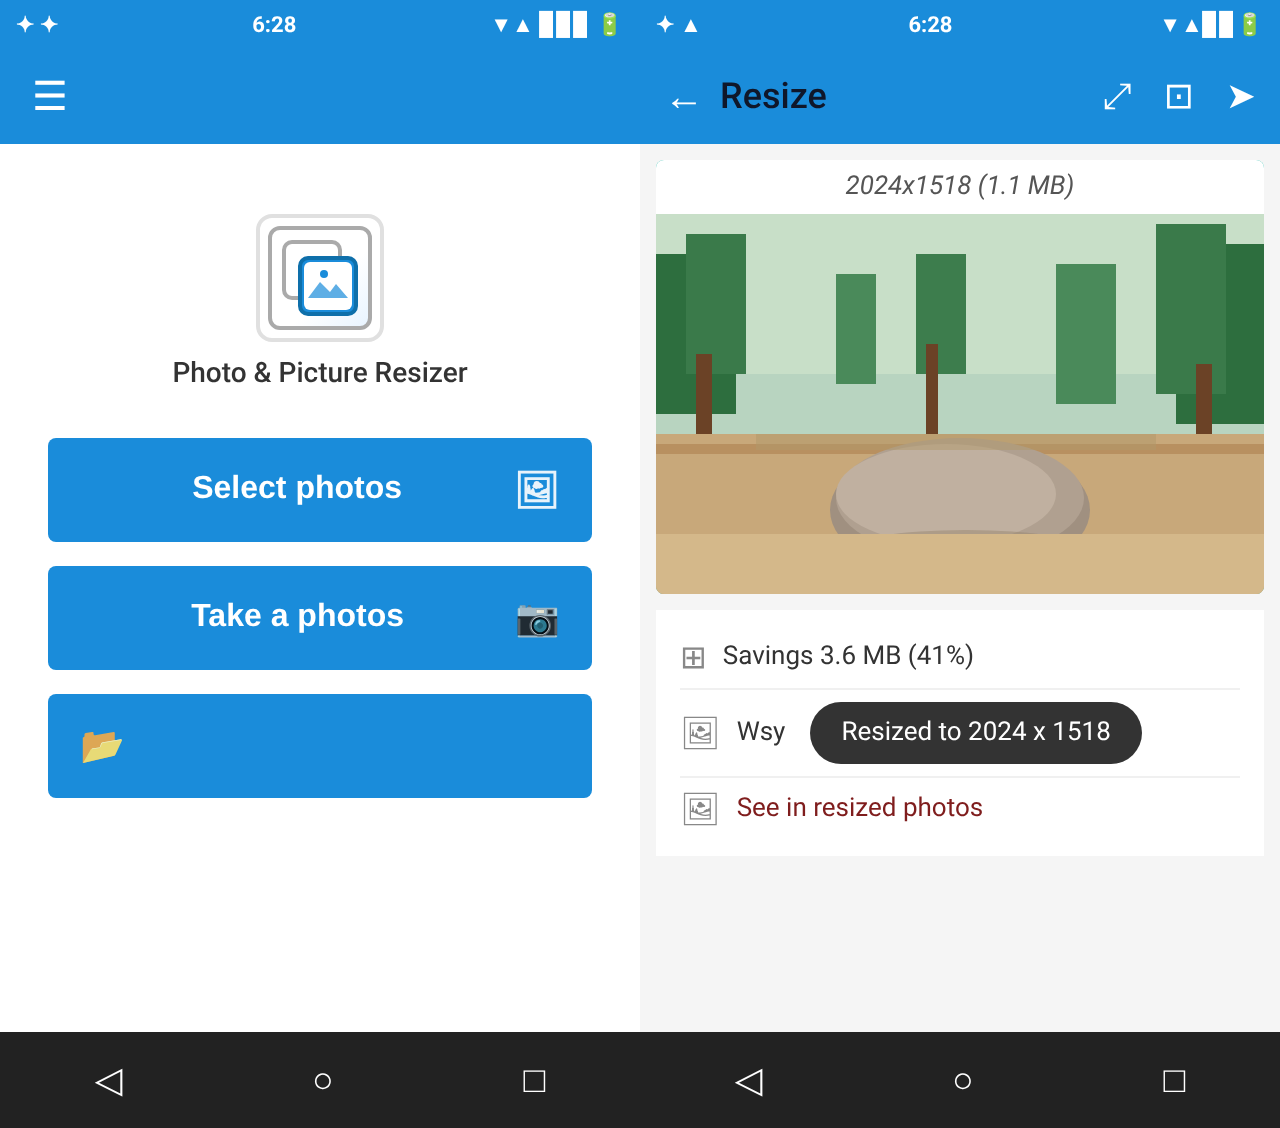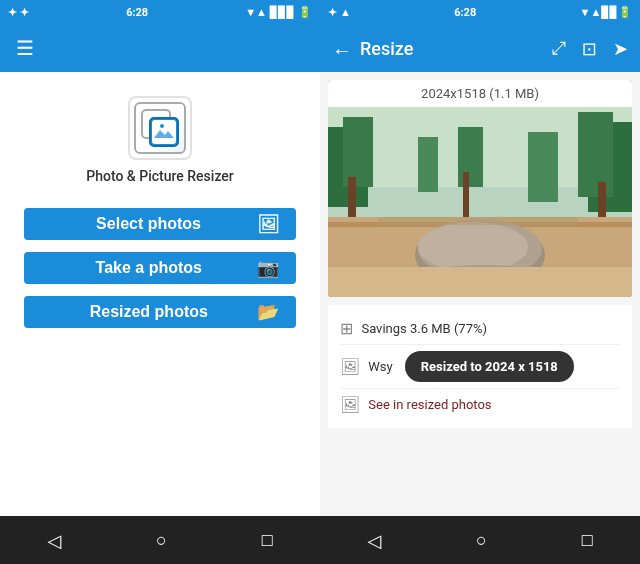--- a/index.html
+++ b/index.html
@@ -53,20 +53,21 @@
       color: #fff;
       font-size: 20px;
       cursor: pointer;
     }
 
     .app-logo-area {
       display: flex;
       flex-direction: column;
       align-items: center;
       padding: 24px 0 16px 0;
+      margin-top: 11px;
     }
 
     .app-icon-box {
       width: 64px;
       height: 64px;
       border: 2px solid #e0e0e0;
       border-radius: 8px;
       display: flex;
       align-items: center;
       justify-content: center;
@@ -87,21 +88,21 @@
       display: flex;
       flex-direction: column;
       gap: 12px;
     }
 
     .menu-btn {
       background: #1a8cda;
       color: #fff;
       border: none;
       border-radius: 4px;
-      height: 32px;
+      height: 52px;
       font-size: 16px;
       font-weight: bold;
       display: flex;
       align-items: center;
       justify-content: space-between;
       padding: 0 16px;
       cursor: pointer;
       width: 100%;
     }
 
@@ -153,21 +154,21 @@
     .top-bar-right {
       height: 48px;
       background: #1a8cda;
       display: flex;
       align-items: center;
       padding: 0 12px;
       justify-content: space-between;
     }
 
     .top-bar-right .title {
-      color: #ffffff;
+      color: #0f172a;
       font-size: 18px;
       font-weight: 500;
       margin-left: 8px;
     }
 
     .top-bar-right .left-side {
       display: flex;
       align-items: center;
     }
 
@@ -181,20 +182,21 @@
       color: #fff;
       font-size: 18px;
       cursor: pointer;
     }
 
     .image-section {
       background: #14b8a6;
       margin: 8px;
       border-radius: 4px;
       overflow: hidden;
+      font-style: italic;
     }
 
     .image-label {
       text-align: center;
       font-size: 13px;
       color: #555;
       padding: 6px 0;
       background: #fff;
     }
 
@@ -241,21 +243,21 @@
       color: #7f1d1d;
       text-decoration: none;
     }
 
     .tooltip-bubble {
       background: #333;
       color: #fff;
       border-radius: 20px;
       padding: 8px 16px;
       font-size: 13px;
-      font-weight: bold;
+      font-weight: normal;
       display: inline-block;
       margin-left: 4px;
     }
 
     .nav-bar-right {
       height: 48px;
       background: #222;
       display: flex;
       align-items: center;
       justify-content: space-around;
@@ -317,21 +319,20 @@
   <div class="menu-buttons">
     <button class="menu-btn">
       <span class="label">Select photos</span>
       <span class="btn-icon">🖼</span>
     </button>
     <button class="menu-btn">
       <span class="label">Take a photos</span>
       <span class="btn-icon">📷</span>
     </button>
     <button class="menu-btn">
-      <span class="label">Resized photos</span>
       <span class="btn-icon">📂</span>
     </button>
   </div>
 
   <div class="nav-bar-left">
     <span class="nav-icon back-icon"></span>
     <span class="nav-icon home-icon"></span>
     <span class="nav-icon square-icon"></span>
   </div>
 </div>
@@ -391,21 +392,21 @@
         <rect x="0" y="160" width="304" height="30" fill="#d4b88a"></rect>
 
         <rect x="50" y="110" width="200" height="8" fill="#b0986a" opacity="0.5"></rect>
       </svg>
     </div>
   </div>
 
   <div class="info-section">
     <div class="info-row">
       <span class="info-icon">⊞</span>
-      <span>Savings 3.6 MB (77%)</span>
+      <span>Savings 3.6 MB (41%)</span>
     </div>
     <div class="info-row">
       <span class="info-icon">🖼</span>
       <span>Wsy</span>
       <span class="tooltip-bubble">Resized to 2024 x 1518</span>
     </div>
     <div class="info-row">
       <span class="info-icon">🖼</span>
       <a href="#">See in resized photos</a>
     </div>

